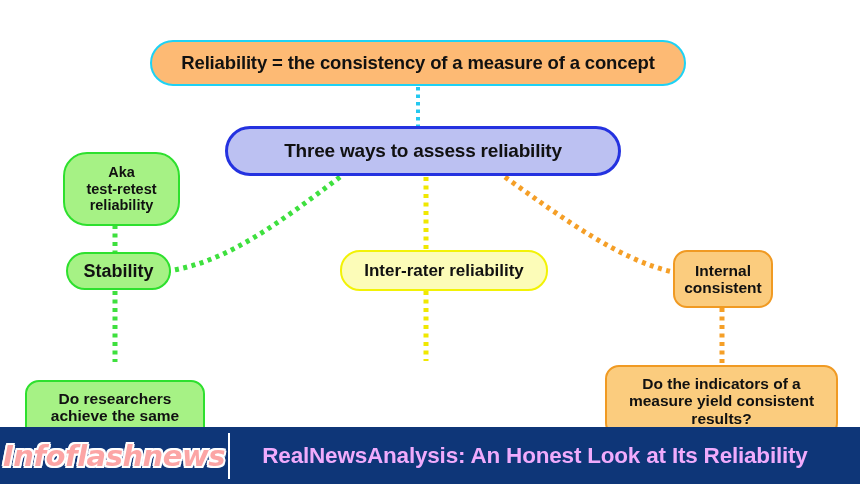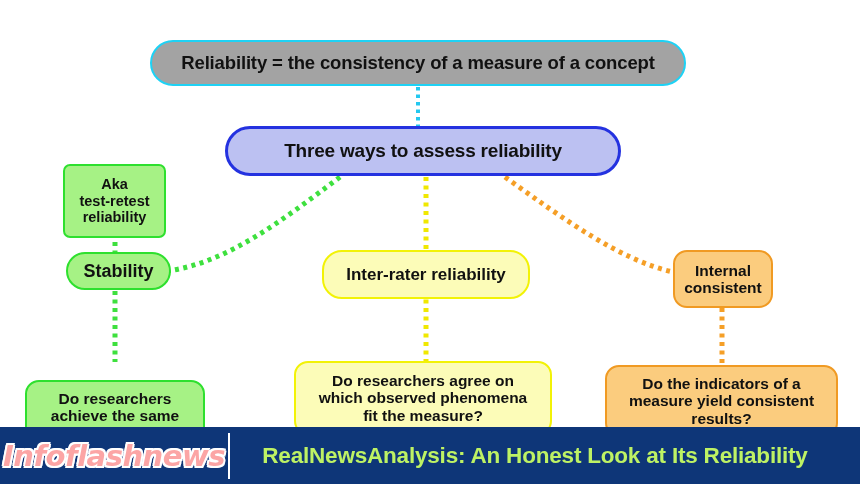--- a/index.html
+++ b/index.html
@@ -35,21 +35,21 @@
     white-space: pre-line;
     z-index: 3;
   }
 
   
   .node-definition {
     left: 150px;
     top: 40px;
     width: 536px;
     height: 46px;
-    background: #a3a3a3;
+    background: #fdba74;
     border: 2px solid #1ed2f5;
     border-radius: 23px;
     font-size: 18.5px;
     letter-spacing: -0.15px;
   }
 
   
   .node-central {
     left: 225px;
     top: 126px;
@@ -58,26 +58,26 @@
     background: #bcc1f2;
     border: 3px solid #2432e0;
     border-radius: 25px;
     font-size: 19px;
     letter-spacing: -0.2px;
   }
 
   
   .node-aka {
     left: 63px;
-    top: 164px;
-    width: 103px;
+    top: 152px;
+    width: 117px;
     height: 74px;
     background: #a6f285;
     border: 2px solid #2ee02e;
-    border-radius: 7px;
+    border-radius: 24px;
     font-size: 14.5px;
   }
   .node-stability {
     left: 66px;
     top: 252px;
     width: 105px;
     height: 38px;
     background: #a6f285;
     border: 2px solid #2ee02e;
     border-radius: 19px;
@@ -89,24 +89,24 @@
     width: 180px;
     height: 72px;
     background: #a6f285;
     border: 2px solid #2ee02e;
     border-radius: 14px;
     font-size: 15.5px;
   }
 
   
   .node-interrater {
-    left: 322px;
+    left: 340px;
     top: 250px;
     width: 208px;
-    height: 49px;
+    height: 41px;
     background: #fcfcb8;
     border: 2px solid #f2f206;
     border-radius: 20px;
     font-size: 17px;
     text-align: center;
   }
   .node-yellow-q {
     left: 294px;
     top: 361px;
     width: 258px;
@@ -179,21 +179,21 @@
   }
   #banner-divider {
     width: 2px;
     height: 46px;
     background: #ffffff;
     flex: none;
   }
   #headline {
     flex: 1;
     text-align: center;
-    color: #bef264;
+    color: #f0abfc;
     font-size: 22.5px;
     font-weight: bold;
     letter-spacing: -0.2px;
     padding-right: 20px;
   }
 </style>
 </head>
 <body>
 
 <div id="stage">
@@ -226,23 +226,20 @@
 reliability</div>
 
   <div class="node node-stability">Stability</div>
 
   <div class="node node-green-q">Do researchers
 achieve the same
 results over time?</div>
 
   <div class="node node-interrater">Inter-rater reliability</div>
 
-  <div class="node node-yellow-q">Do researchers agree on
-which observed phenomena
-fit the measure?</div>
 
   <div class="node node-internal">Internal
 consistent</div>
 
   <div class="node node-orange-q">Do the indicators of a
 measure yield consistent
 results?</div>
 
   <div id="banner">
     <div id="logo-area">

